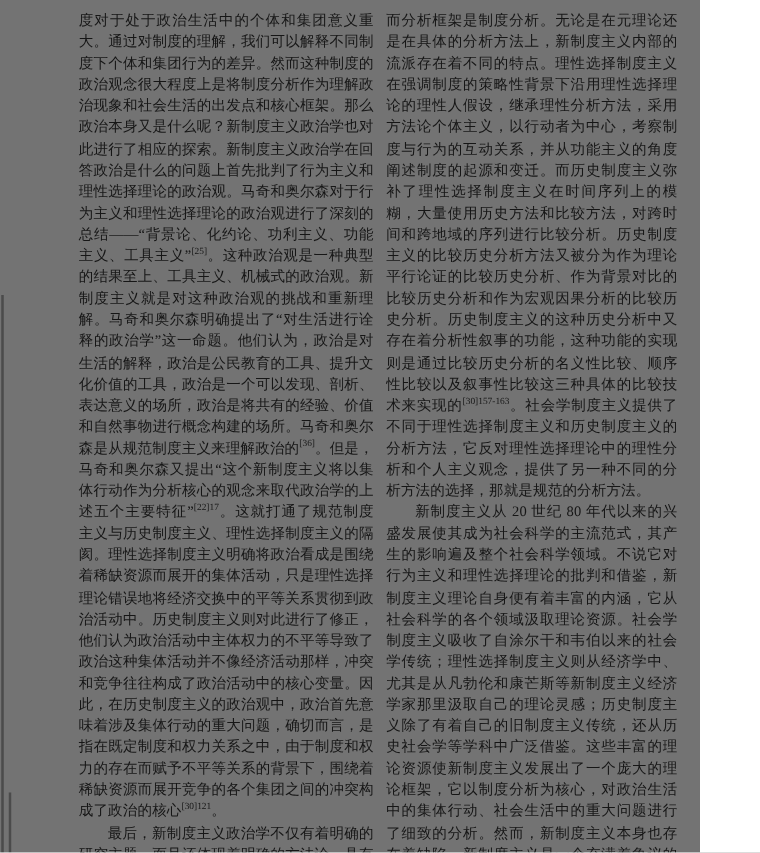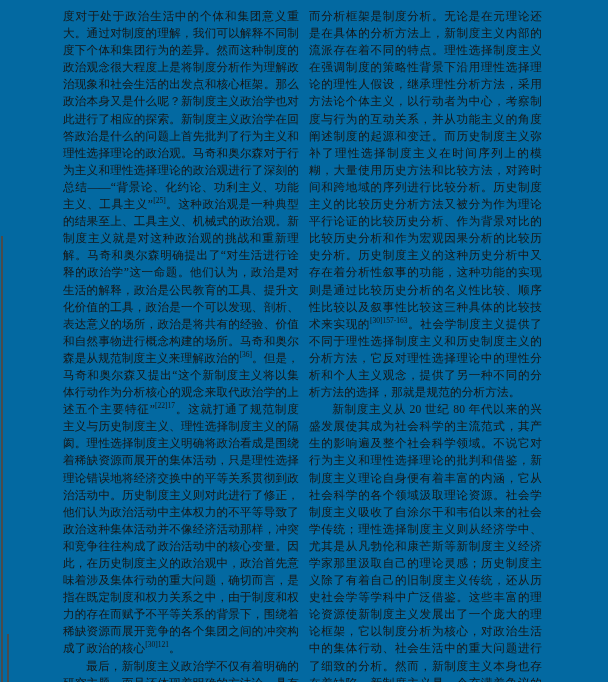--- a/index.html
+++ b/index.html
@@ -3,22 +3,22 @@
 <meta charset="utf-8">
 <style>
   html, body {
     margin: 0; padding: 0;
     width: 608px; height: 682px;
     overflow: hidden;
     background: #ffffff;
   }
   .page {
     position: relative;
-    width: 608px; height: 682px;
-    background: #0369a1;
+    width: 560px; height: 682px;
+    background: #737373;
     color: #161616;
     font-family: "Liberation Serif", "DejaVu Serif", serif;
     overflow: hidden;
   }
   .column {
     position: absolute;
     top: 8px;
     text-align: justify;
     font-size: 11.6px;
     line-height: 17.1px;

